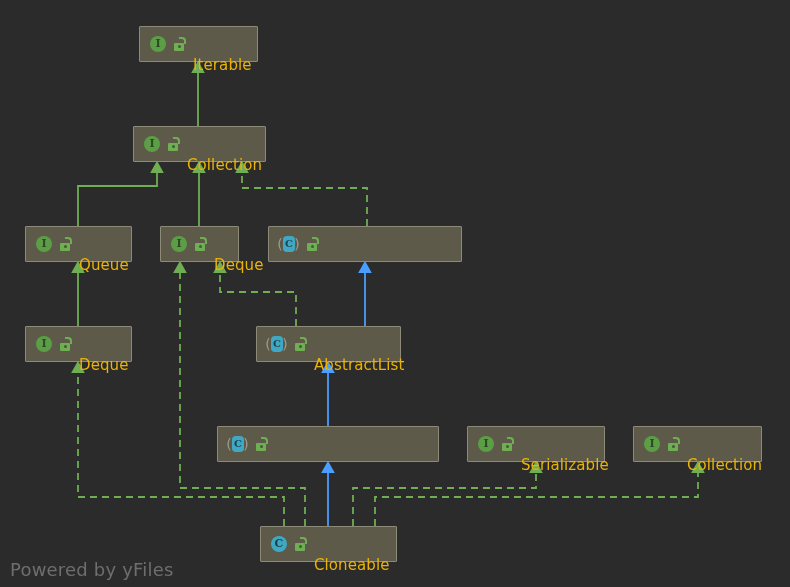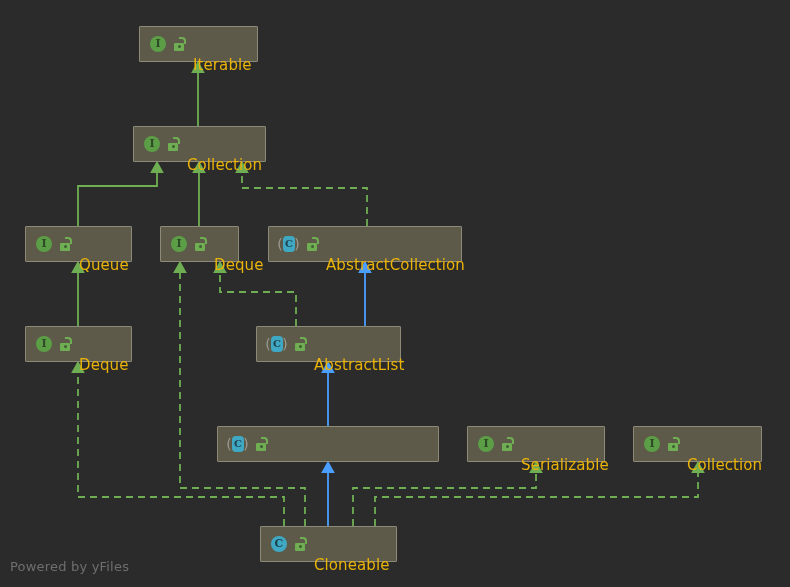--- a/index.html
+++ b/index.html
@@ -159,21 +159,21 @@
     width: 3px;
     height: 3px;
     background: #3f5e33;
     border-radius: 50%;
   }
   #watermark {
     position: absolute;
     left: 10px;
     top: 559px;
     color: #6e6e6e;
-    font-size: 13px;
+    font-size: 18px;
     font-family: "DejaVu Sans", "Liberation Sans", sans-serif;
     letter-spacing: 0.2px;
   }
 </style>
 </head>
 <body>
 
 <div id="canvas">
 
   <svg id="edge-layer" width="790" height="587" viewBox="0 0 790 587" xmlns="http://www.w3.org/2000/svg">
@@ -256,21 +256,20 @@
           <span class="paren-l">(</span>
           <span class="disc"></span>
           <span class="glyph">C</span>
           <span class="paren-r">)</span>
         </span>
         <span class="icon-lock">
           <span class="shackle"></span>
           <span class="body"></span>
           <span class="keyhole"></span>
         </span>
-        <span class="node-label">AbstractCollection</span>
       </div>
       <div class="node" style="left: 25px; top: 326px; width: 107px;">
         <span class="icon-type iface">
           <span class="disc"></span>
           <span class="glyph">I</span>
         </span>
         <span class="icon-lock">
           <span class="shackle"></span>
           <span class="body"></span>
           <span class="keyhole"></span>

